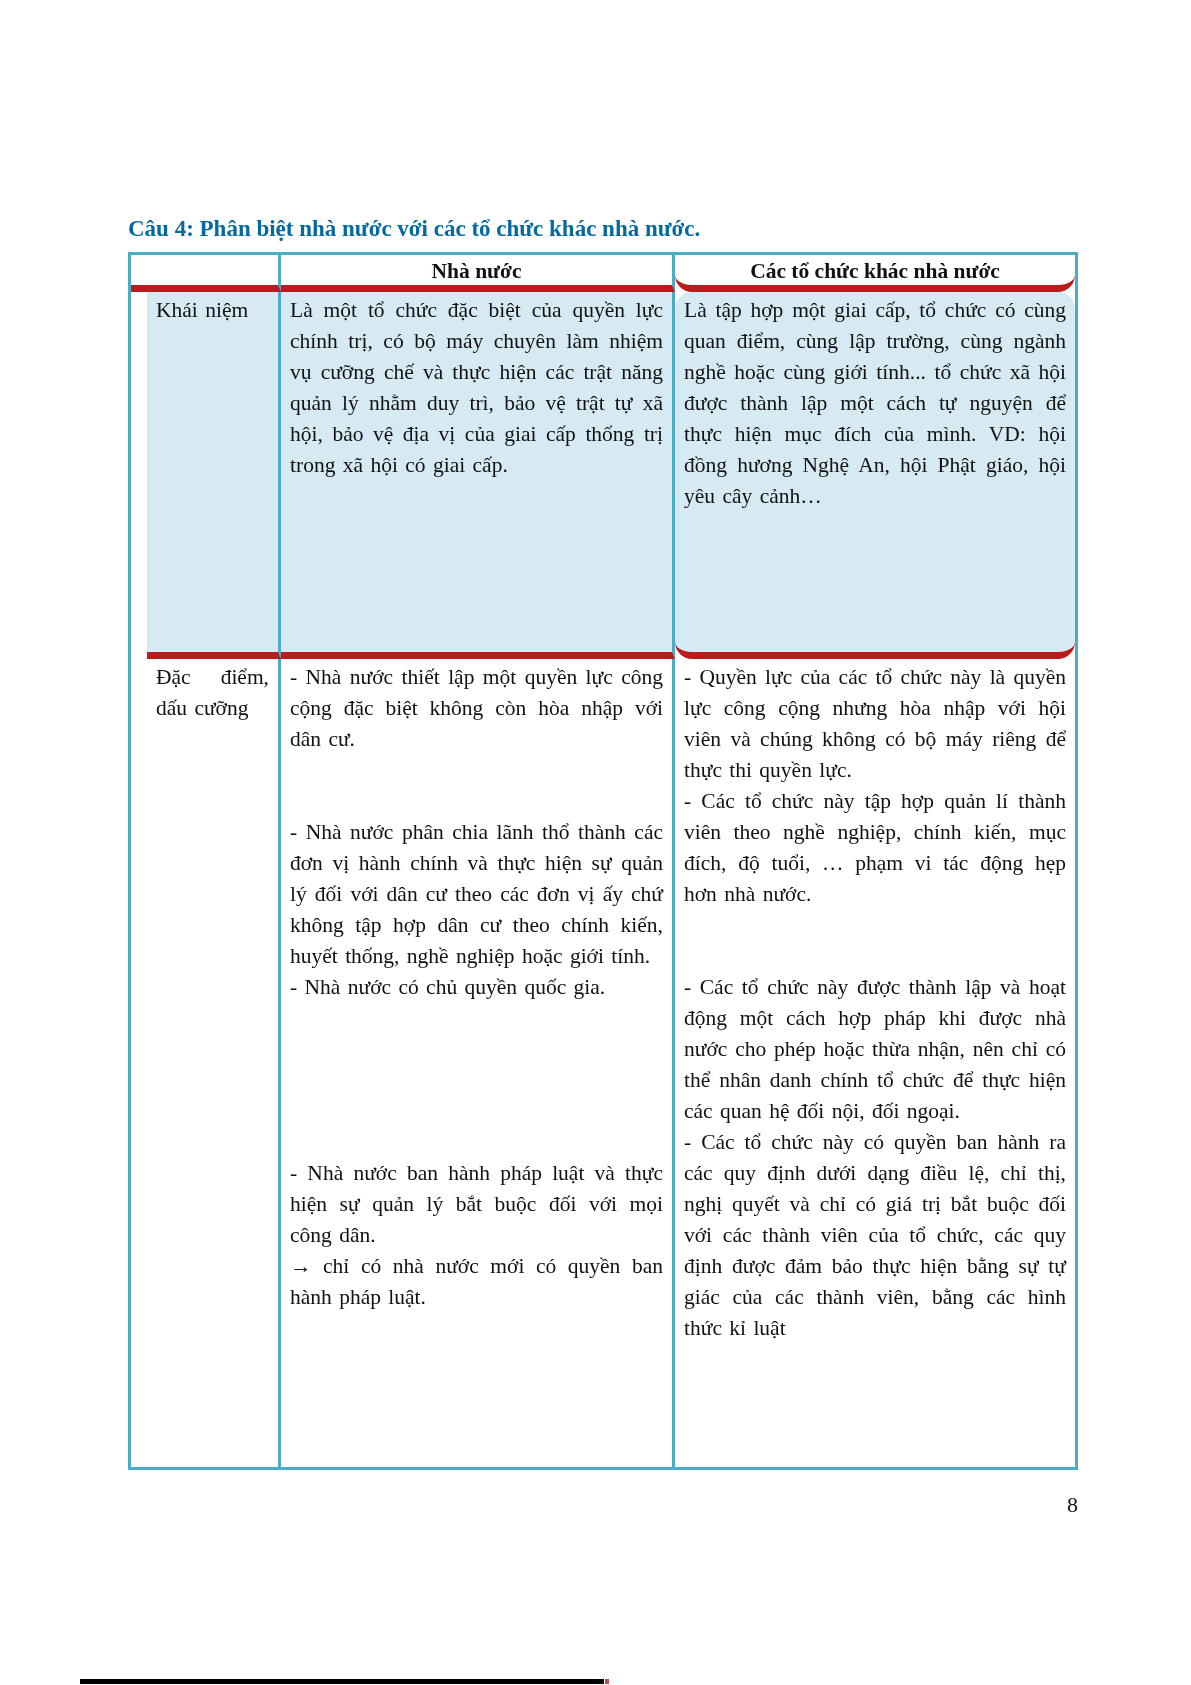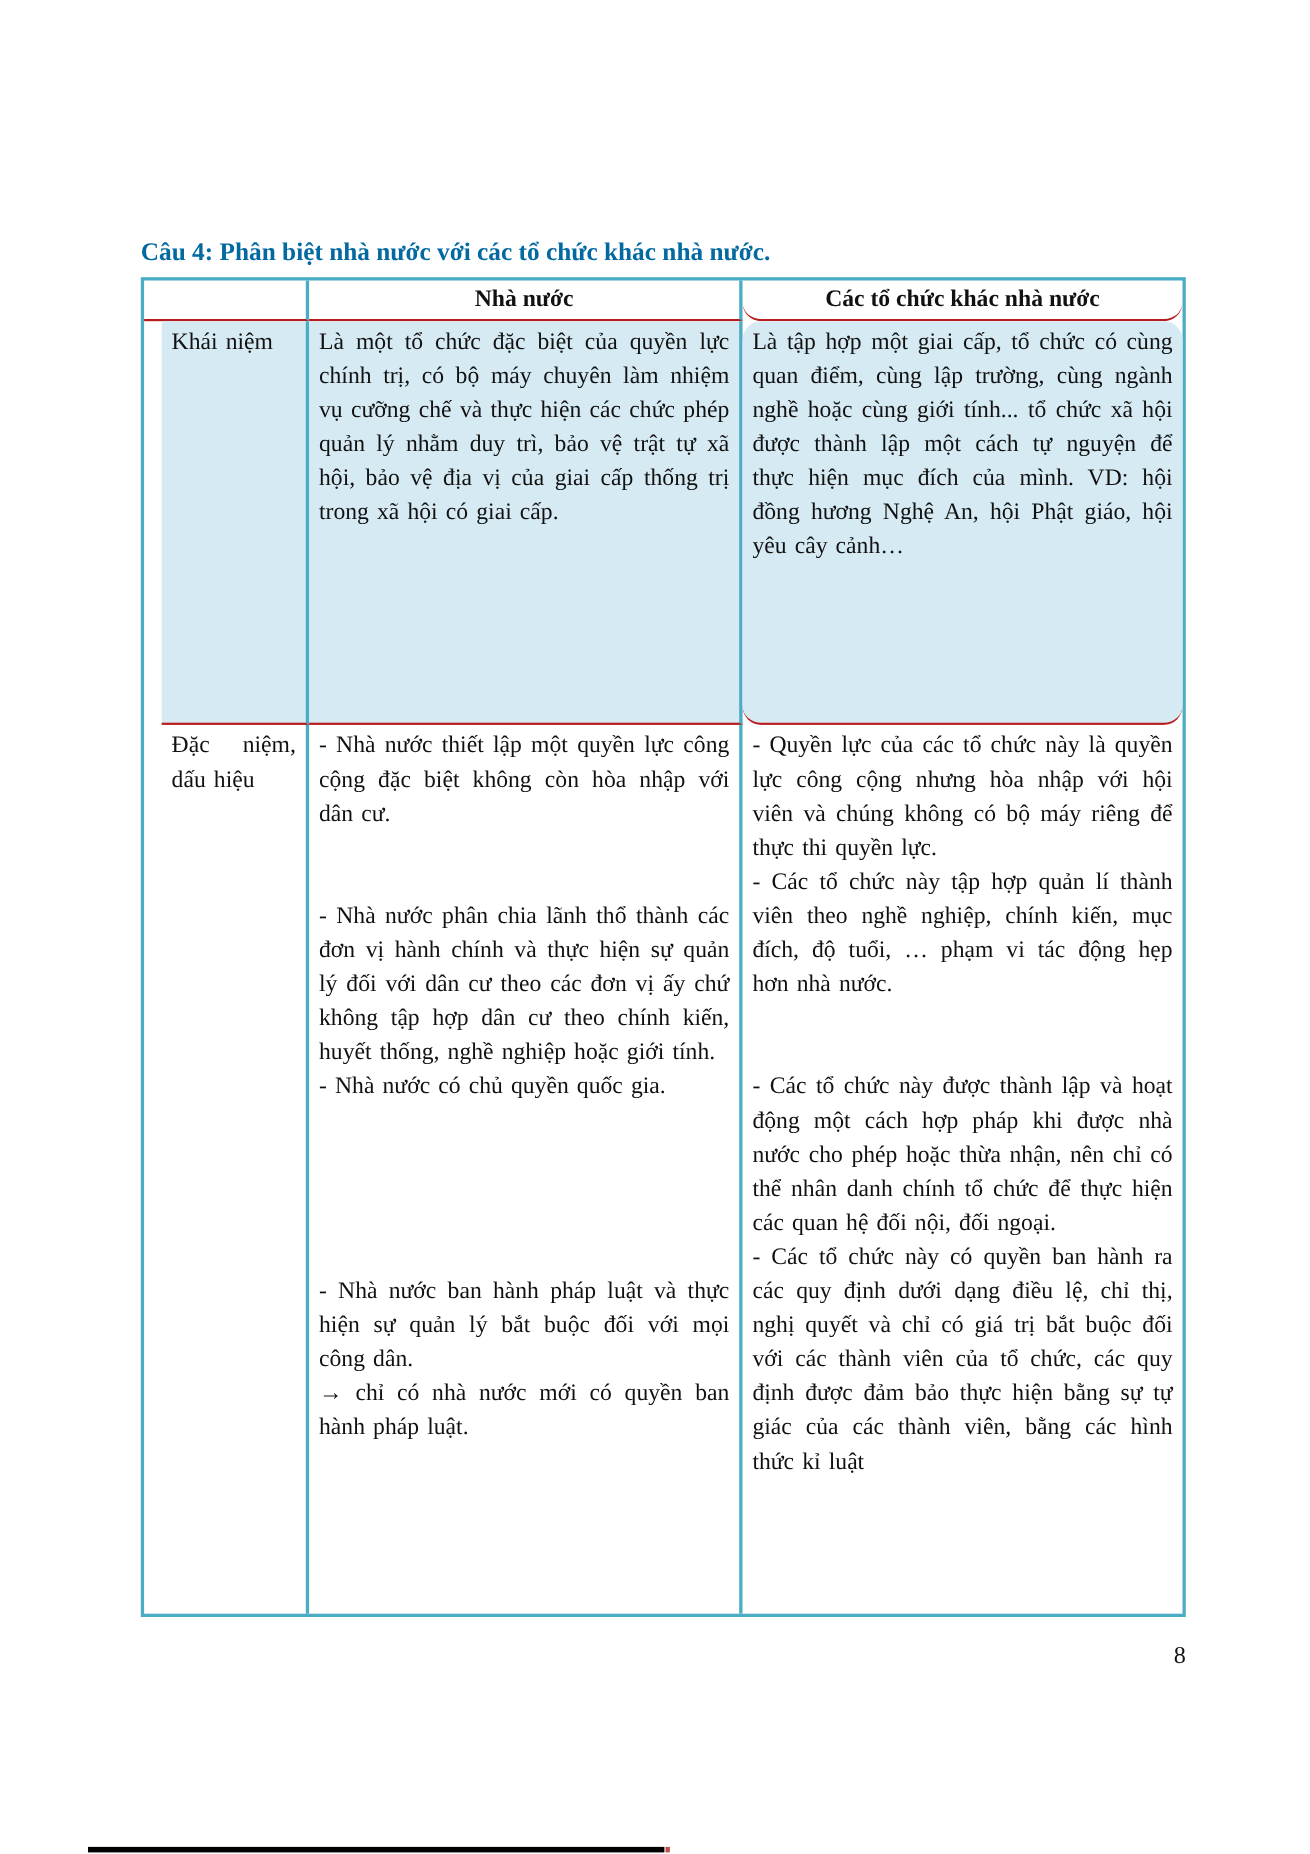--- a/index.html
+++ b/index.html
@@ -25,21 +25,21 @@
     left: 128px; top: 252px;
     width: 950px; height: 1218px;
     display: grid;
     grid-template-columns: 150px 394px 1fr;
     grid-template-rows: 37px 367px 1fr;
     border: 3px solid #4BACC6;
     background: #ffffff;
   }
   .cell {
     border-right: 3px solid #4BACC6;
-    border-bottom: 2px solid #b91c1c;
+    border-bottom: 7px solid #b91c1c;
     padding: 3px 9px 2px 9px;
     font-size: 21.5px;
     line-height: 31px;
     overflow: hidden;
   }
   .cell.last-col { border-right: none; border-radius: 17px; }
   .cell.last-row { border-bottom: none; }
   .head {
     font-weight: bold;
     text-align: center;
@@ -82,24 +82,24 @@
 
 <div class="page-title">Câu 4: Phân biệt nhà nước với các tổ chức khác nhà nước.</div>
 
 <div class="doc-table">
 
   <div class="cell head"></div>
   <div class="cell head">Nhà nước</div>
   <div class="cell head last-col">Các tổ chức khác nhà nước</div>
 
   <div class="cell label-cell shaded">Khái niệm</div>
-  <div class="cell body-text shaded">Là một tổ chức đặc biệt của quyền lực chính trị, có bộ máy chuyên làm nhiệm vụ cưỡng chế và thực hiện các chức phép quản lý nhằm duy trì, bảo vệ trật tự xã hội, bảo vệ địa vị của giai cấp thống trị trong xã hội có giai cấp.</div>
+  <div class="cell body-text shaded">Là một tổ chức đặc biệt của quyền lực chính trị, có bộ máy chuyên làm nhiệm vụ cưỡng chế và thực hiện các trật năng quản lý nhằm duy trì, bảo vệ trật tự xã hội, bảo vệ địa vị của giai cấp thống trị trong xã hội có giai cấp.</div>
   <div class="cell body-text shaded last-col">Là tập hợp một giai cấp, tổ chức có cùng quan điểm, cùng lập trường, cùng ngành nghề hoặc cùng giới tính... tổ chức xã hội được thành lập một cách tự nguyện để thực hiện mục đích của mình. VD: hội đồng hương Nghệ An, hội Phật giáo, hội yêu cây cảnh…</div>
 
-  <div class="cell label-cell last-row">Đặc niệm, dấu hiệu</div>
+  <div class="cell label-cell last-row">Đặc điểm, dấu cưỡng</div>
   <div class="cell body-text last-row">- Nhà nước thiết lập một quyền lực công cộng đặc biệt không còn hòa nhập với dân cư.
 
 
 - Nhà nước phân chia lãnh thổ thành các đơn vị hành chính và thực hiện sự quản lý đối với dân cư theo các đơn vị ấy chứ không tập hợp dân cư theo chính kiến, huyết thống, nghề nghiệp hoặc giới tính.
 - Nhà nước có chủ quyền quốc gia.
 
 
 
 
 

